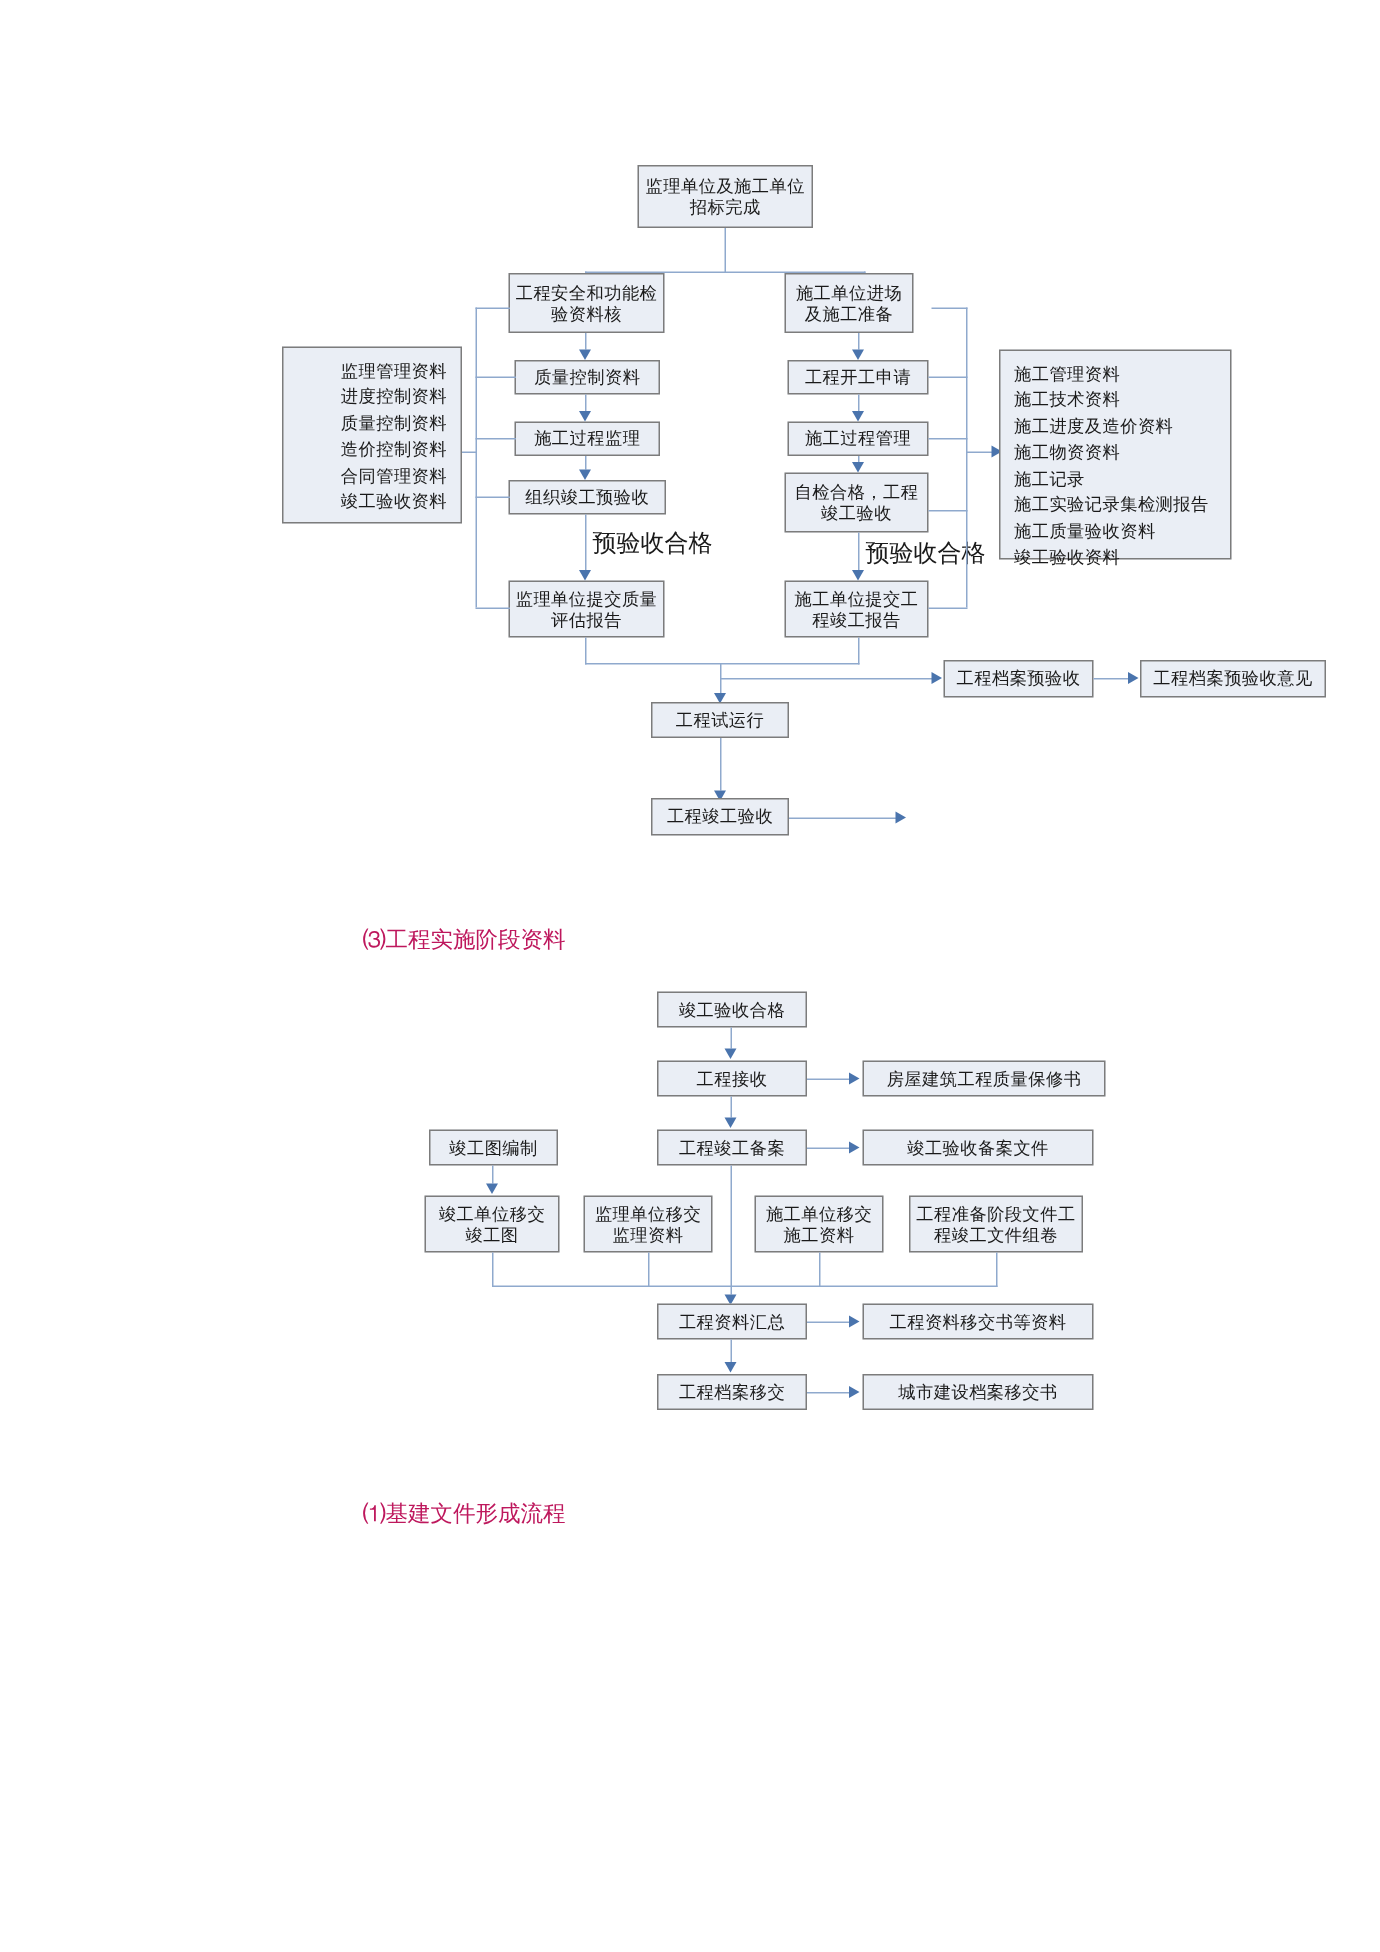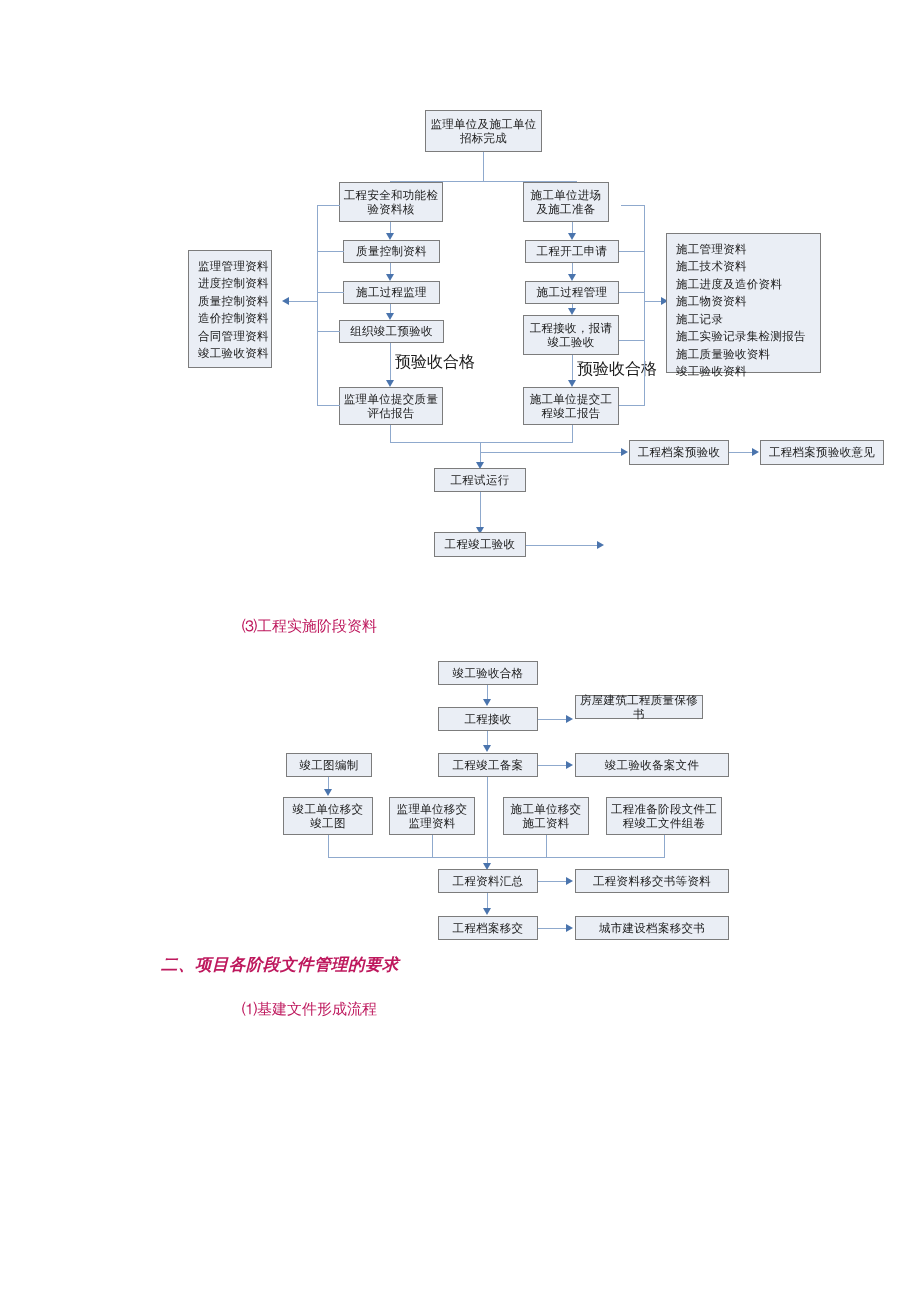--- a/index.html
+++ b/index.html
@@ -95,33 +95,33 @@
 
     <div class="ln v" style="left:271px;top:205px;height:200px;"></div>
     <div class="ln h" style="left:271px;top:205px;width:23px;"></div>
     <div class="ln h" style="left:271px;top:251px;width:27px;"></div>
     <div class="ln h" style="left:271px;top:292px;width:27px;"></div>
     <div class="ln h" style="left:271px;top:331px;width:23px;"></div>
     <div class="ln h" style="left:271px;top:405px;width:23px;"></div>
     <div class="ln h" style="left:243px;top:301px;width:29px;"></div>
     <div class="arw left" style="left:236px;top:297px;"></div>
 
-    <div class="node list" style="left:142px;top:250px;width:84px;height:118px;">
+    <div class="node list" style="left:142px;top:231px;width:120px;height:118px;text-align:right;">
       <div>监理管理资料</div>
       <div>进度控制资料</div>
       <div>质量控制资料</div>
       <div>造价控制资料</div>
       <div>合同管理资料</div>
       <div>竣工验收资料</div>
     </div>
 
     <div class="node" style="left:477px;top:182px;width:86px;height:40px;">施工单位进场及施工准备</div>
     <div class="node" style="left:479px;top:240px;width:94px;height:23px;">工程开工申请</div>
     <div class="node" style="left:479px;top:281px;width:94px;height:23px;">施工过程管理</div>
-    <div class="node" style="left:477px;top:315px;width:96px;height:40px;">工程接收，报请竣工验收</div>
+    <div class="node" style="left:477px;top:315px;width:96px;height:40px;">自检合格，工程竣工验收</div>
     <div class="node" style="left:477px;top:387px;width:96px;height:38px;">施工单位提交工程竣工报告</div>
 
     <div class="ln v" style="left:526px;top:222px;height:11px;"></div>
     <div class="arw down" style="left:522px;top:233px;"></div>
     <div class="ln v" style="left:526px;top:263px;height:11px;"></div>
     <div class="arw down" style="left:522px;top:274px;"></div>
     <div class="ln v" style="left:526px;top:304px;height:4px;"></div>
     <div class="arw down" style="left:522px;top:308px;"></div>
     <div class="ln v" style="left:526px;top:355px;height:25px;"></div>
     <div class="arw down" style="left:522px;top:380px;"></div>
@@ -175,21 +175,21 @@
 
   <div class="dg" style="left:0;top:650px;width:920px;height:290px;">
 
     <div class="node" style="left:392px;top:11px;width:100px;height:24px;">竣工验收合格</div>
     <div class="ln v" style="left:441px;top:35px;height:14px;"></div>
     <div class="arw down" style="left:437px;top:49px;"></div>
 
     <div class="node" style="left:392px;top:57px;width:100px;height:24px;">工程接收</div>
     <div class="ln h" style="left:492px;top:69px;width:29px;"></div>
     <div class="arw right" style="left:520px;top:65px;"></div>
-    <div class="node" style="left:529px;top:45px;width:128px;height:24px;">房屋建筑工程质量保修书</div>
+    <div class="node" style="left:529px;top:57px;width:162px;height:24px;">房屋建筑工程质量保修书</div>
 
     <div class="ln v" style="left:441px;top:81px;height:14px;"></div>
     <div class="arw down" style="left:437px;top:95px;"></div>
 
     <div class="node" style="left:392px;top:103px;width:100px;height:24px;">工程竣工备案</div>
     <div class="ln h" style="left:492px;top:115px;width:29px;"></div>
     <div class="arw right" style="left:520px;top:111px;"></div>
     <div class="node" style="left:529px;top:103px;width:154px;height:24px;">竣工验收备案文件</div>
 
     <div class="node" style="left:240px;top:103px;width:86px;height:24px;">竣工图编制</div>
@@ -217,16 +217,15 @@
 
     <div class="ln v" style="left:441px;top:243px;height:15px;"></div>
     <div class="arw down" style="left:437px;top:258px;"></div>
 
     <div class="node" style="left:392px;top:266px;width:100px;height:24px;">工程档案移交</div>
     <div class="ln h" style="left:492px;top:278px;width:29px;"></div>
     <div class="arw right" style="left:520px;top:274px;"></div>
     <div class="node" style="left:529px;top:266px;width:154px;height:24px;">城市建设档案移交书</div>
   </div>
 
-  <div class="para head" style="left:115px;top:954px;">二、项目各阶段文件管理的要求</div>
   <div class="para" style="left:196px;top:1000px;">⑴基建文件形成流程</div>
 
 </div>
 
 </body></html>

